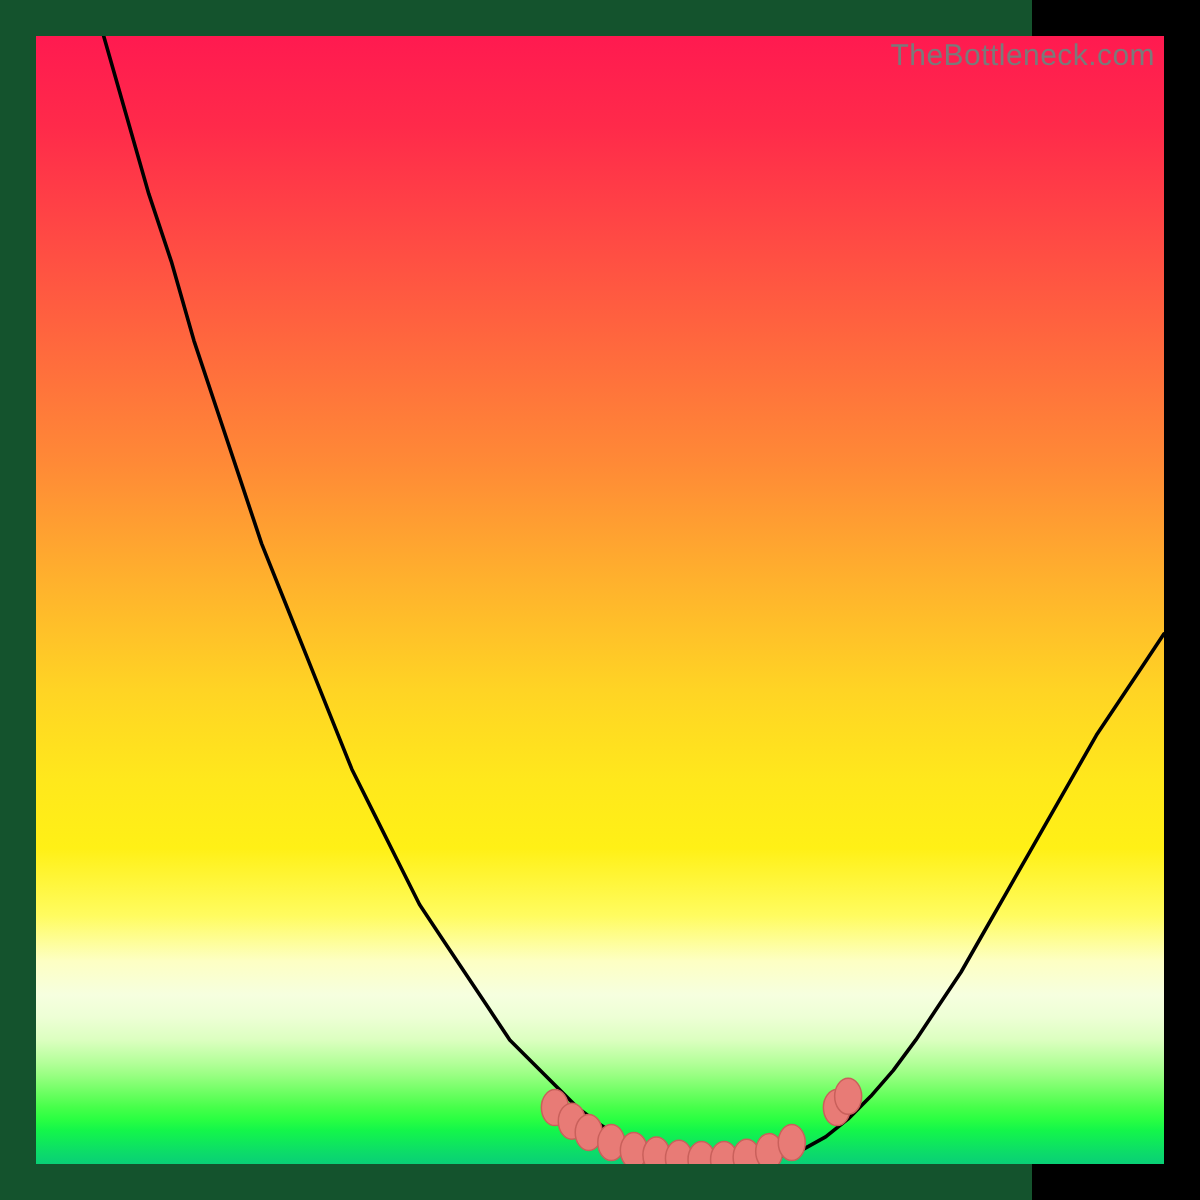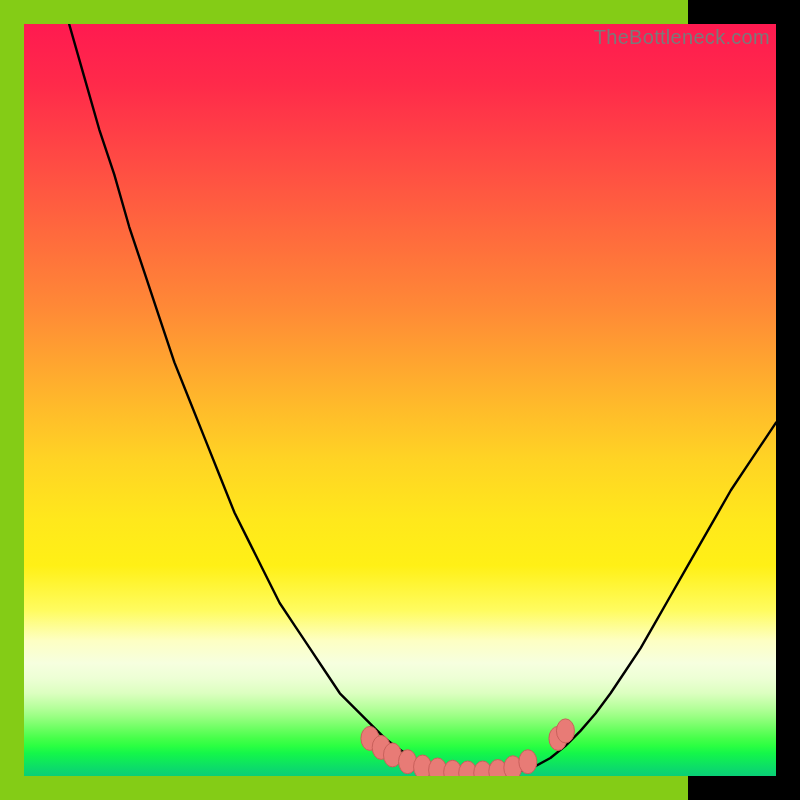--- a/index.html
+++ b/index.html
@@ -9,21 +9,21 @@
     height: 800px;
     background: #000;
     font-family: Arial, Helvetica, sans-serif;
     overflow: hidden;
   }
 
   .stage {
     position: relative;
     width: 688px;
     height: 800px;
-    background: #84cc16;
+    background: #14532d;
   }
 
   
   .plot-area {
     position: absolute;
     left: 24px;
     top: 24px;
     width: 752px;
     height: 752px;
     

